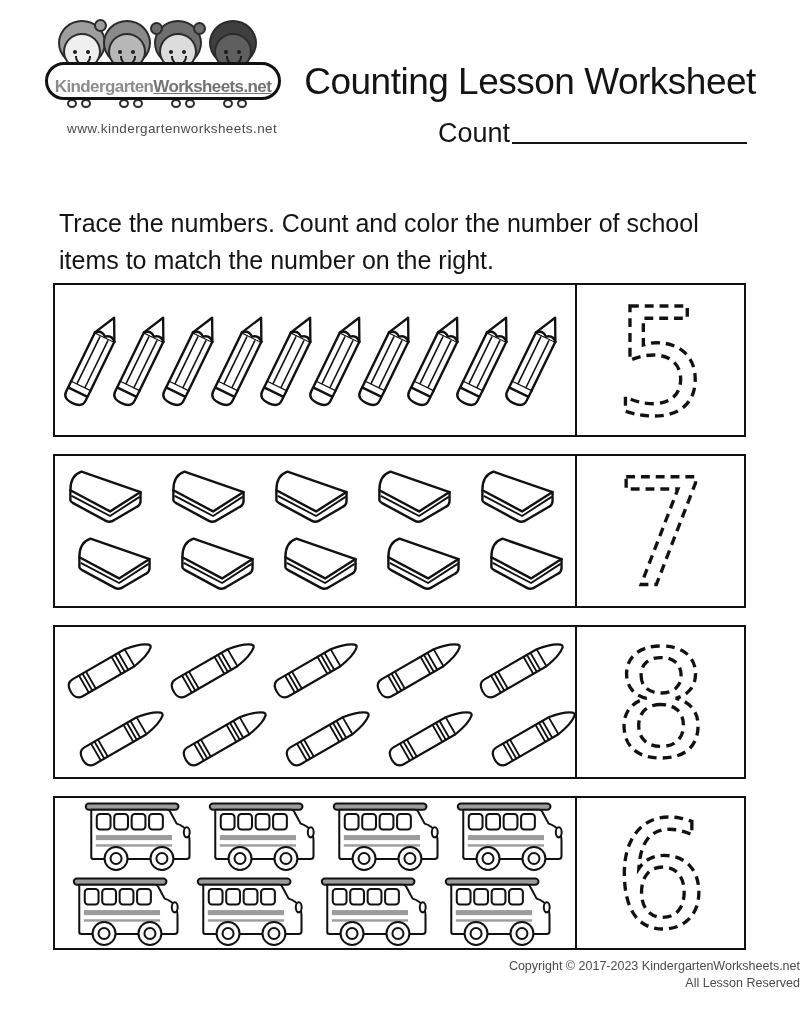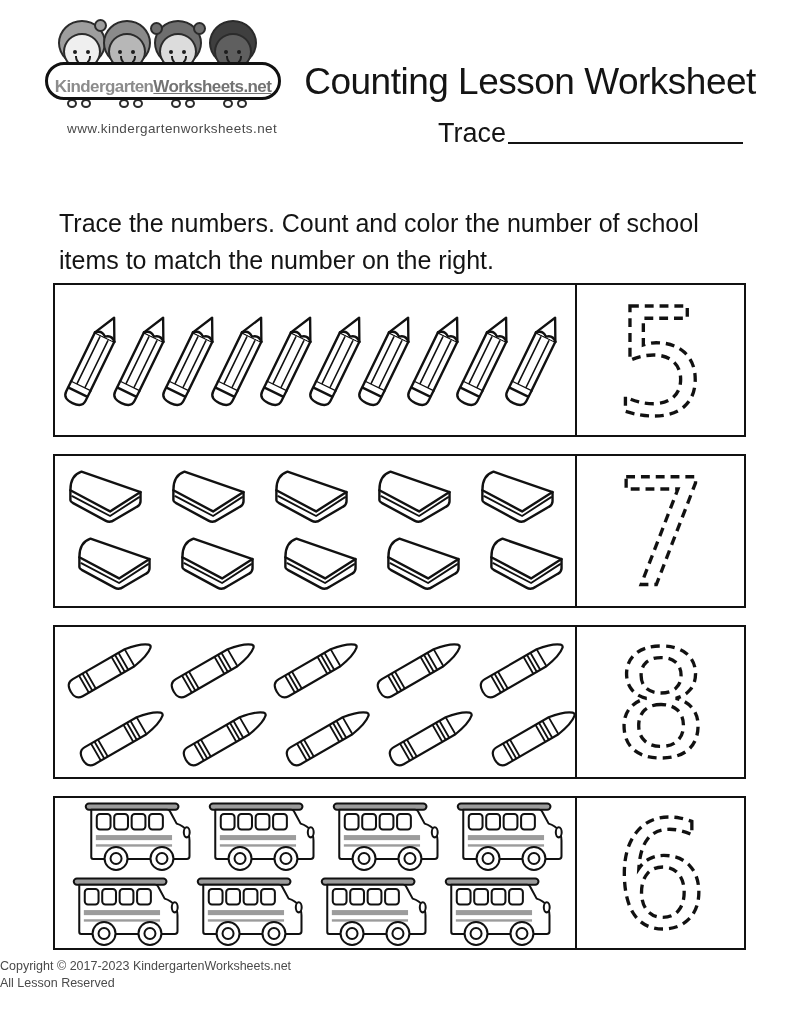--- a/index.html
+++ b/index.html
@@ -56,21 +56,21 @@
   .items[data-item="crayon"]{padding-left:6px;column-gap:3px;row-gap:5px;}
   .items[data-item="bus"]{padding-left:28px;column-gap:12px;row-gap:5px;}
   .items[data-item="book"] .item:nth-child(n+6){transform:translateX(9px);}
   .items[data-item="crayon"] .item:nth-child(n+6){transform:translateX(12px);}
   .items[data-item="bus"] .item:nth-child(n+5){transform:translateX(-12px);}
   .number{width:167px;display:flex;align-items:center;justify-content:center;}
   .num-text{font-family:"DejaVu Sans",sans-serif;font-size:150px;fill:none;
             stroke:#111;stroke-width:3.4;stroke-dasharray:9 6;}
 
   
-  .footer{position:absolute;left:0;top:958px;width:800px;text-align:left;
+  .footer{position:absolute;left:0;top:958px;width:800px;text-align:right;
           font-size:12.5px;line-height:17px;color:var(--muted-text,#4a4a4a);}
 </style>
 </head>
 <body>
 
 <div class="page">
 
   <div class="logo">
     <div class="kids">
         <div class="kid kid0">
@@ -117,21 +117,21 @@
         <span class="foot" style="left: 126px;"></span>
         <span class="foot" style="left: 140px;"></span>
         <span class="foot" style="left: 178px;"></span>
         <span class="foot" style="left: 192px;"></span>
       </div>
   </div>
   <div class="logo-url">www.kindergartenworksheets.net</div>
 
   <h1 class="title">Counting Lesson Worksheet</h1>
   <div class="name-row">
-    <span>Trace</span><span class="name-underline"></span>
+    <span>Count</span><span class="name-underline"></span>
   </div>
 
   <p class="instructions">Trace the numbers. Count and color the number of school items to match the number on the right.</p>
 
   <main class="rows" id="rows">
   <section class="count-row">
     <div class="items" data-item="pencil">
           <span class="item">
             <svg viewBox="0 0 50 110" width="49" height="108">
               <g transform="rotate(26 25 55)" fill="#fff" stroke="#111" stroke-width="2.4" stroke-linejoin="round" stroke-linecap="round">

